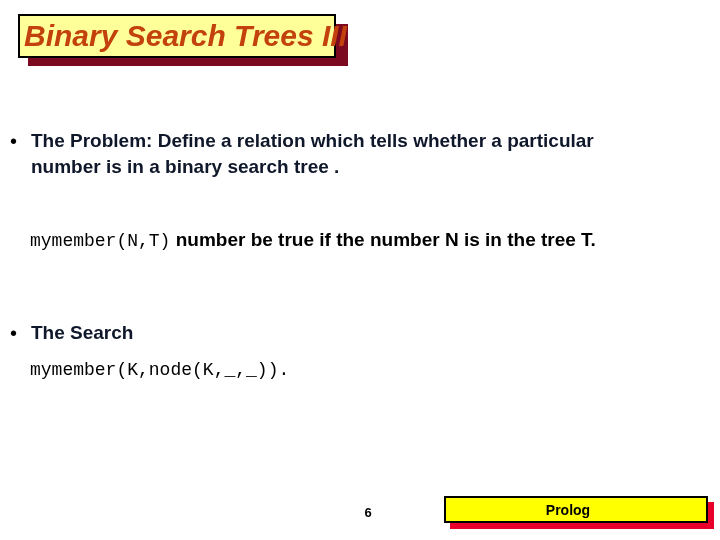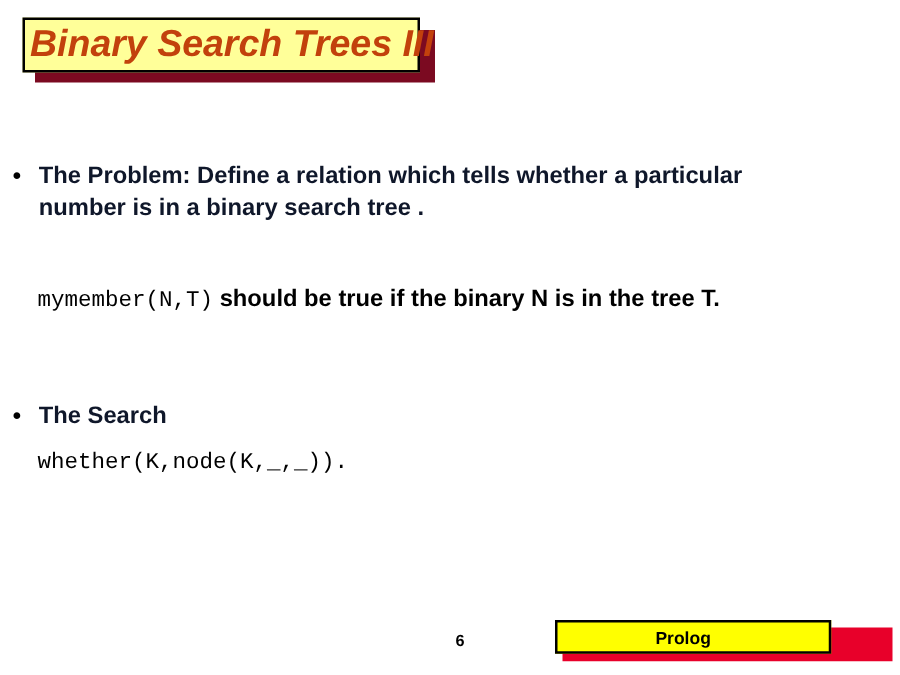--- a/index.html
+++ b/index.html
@@ -149,21 +149,21 @@
     left: 6px;
     top: 6px;
     width: 264px;
     height: 27px;
     background: #E8002A;
   }
   #footer-box {
     position: absolute;
     left: 0px;
     top: 0px;
-    width: 221px;
+    width: 264px;
     height: 27px;
     background: #FFFF00;
     border: 2px solid #000000;
     box-sizing: border-box;
     display: flex;
     align-items: center;
     justify-content: center;
   }
   #footer-label {
     font-size: 14px;
@@ -181,30 +181,30 @@
   <div id="title-box"></div>
   <div id="title-text">Binary Search Trees III</div>
 </div>
 
 <div class="bullet-row" id="bullet-problem">
   <span class="bullet-dot">•</span>
   <span class="bullet-text">The Problem: Define a relation which tells whether a particular number is in a binary search tree .</span>
 </div>
 
 <div id="mymember-desc">
-  <span class="mono">mymember(N,T)</span><span> should be true if the binary N is in the tree T.</span>
+  <span class="mono">mymember(N,T)</span><span> number be true if the number N is in the tree T.</span>
 </div>
 
 <div class="bullet-row" id="bullet-program">
   <span class="bullet-dot">•</span>
   <span class="bullet-text">The Search</span>
 </div>
 
 <div id="code-block">
-  <div class="code-line">whether(K,node(K,_,_)).</div>
+  <div class="code-line">mymember(K,node(K,_,_)).</div>
 </div>
 
 <div id="page-number">6</div>
 
 <div id="footer-area">
   <div id="footer-shadow"></div>
   <div id="footer-box">
     <span id="footer-label">Prolog</span>
   </div>
 </div>

